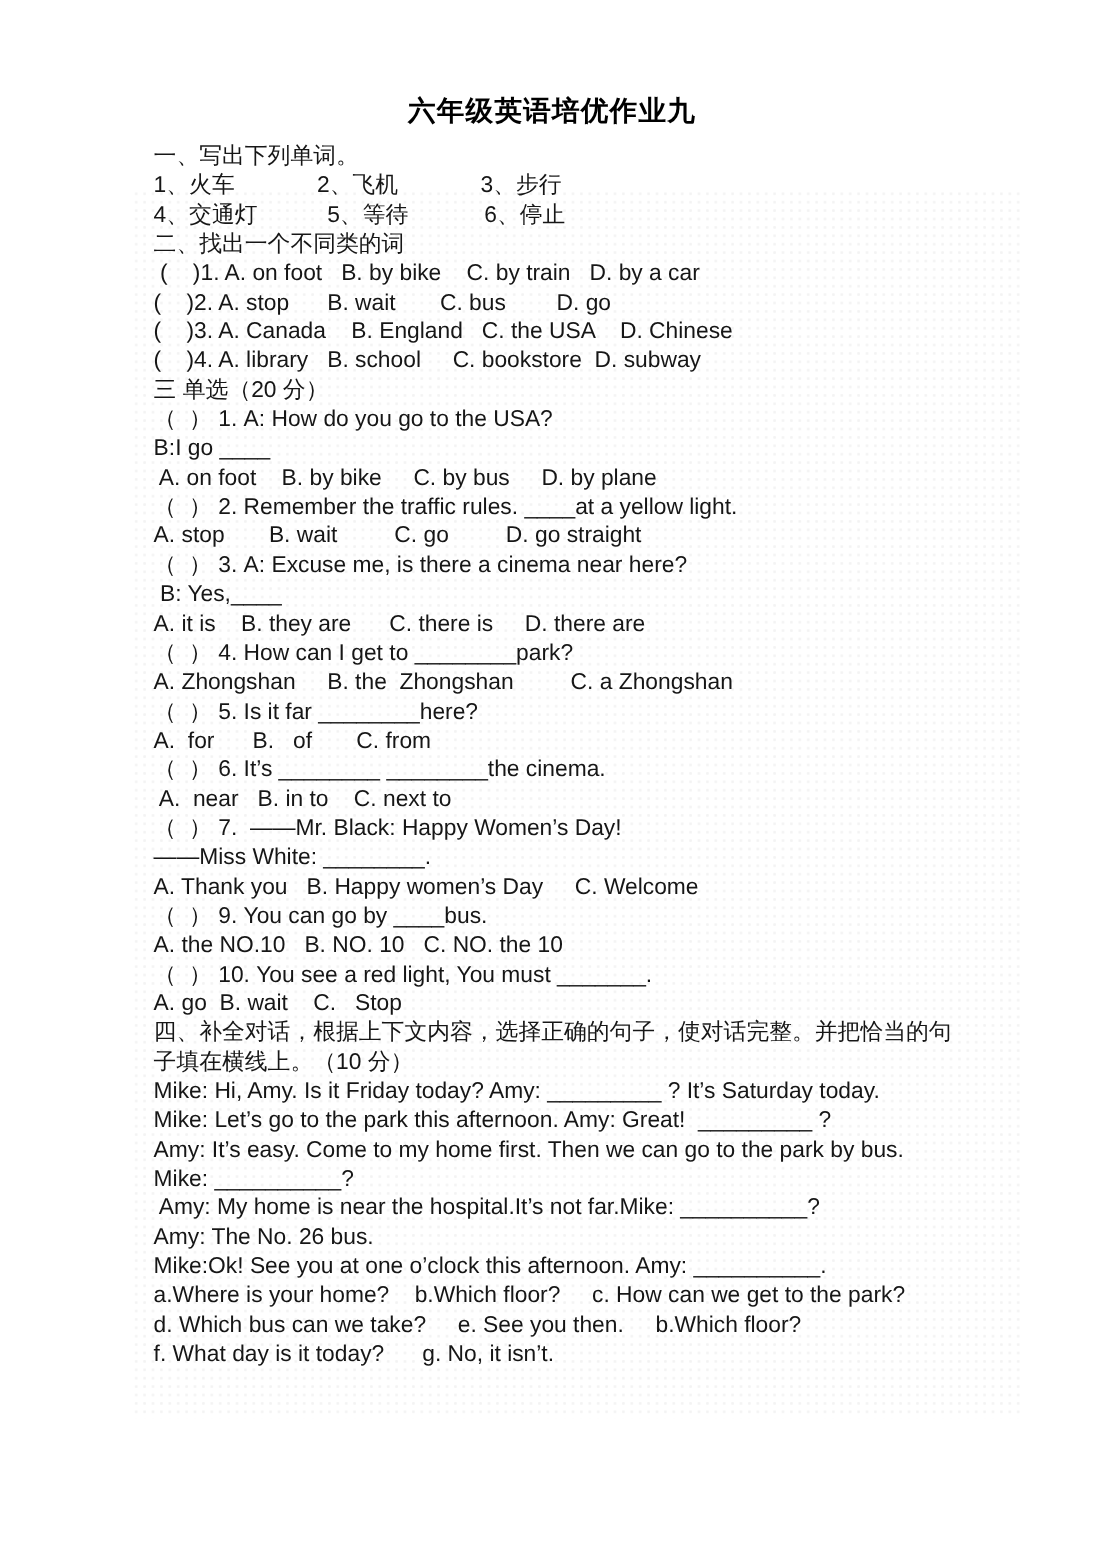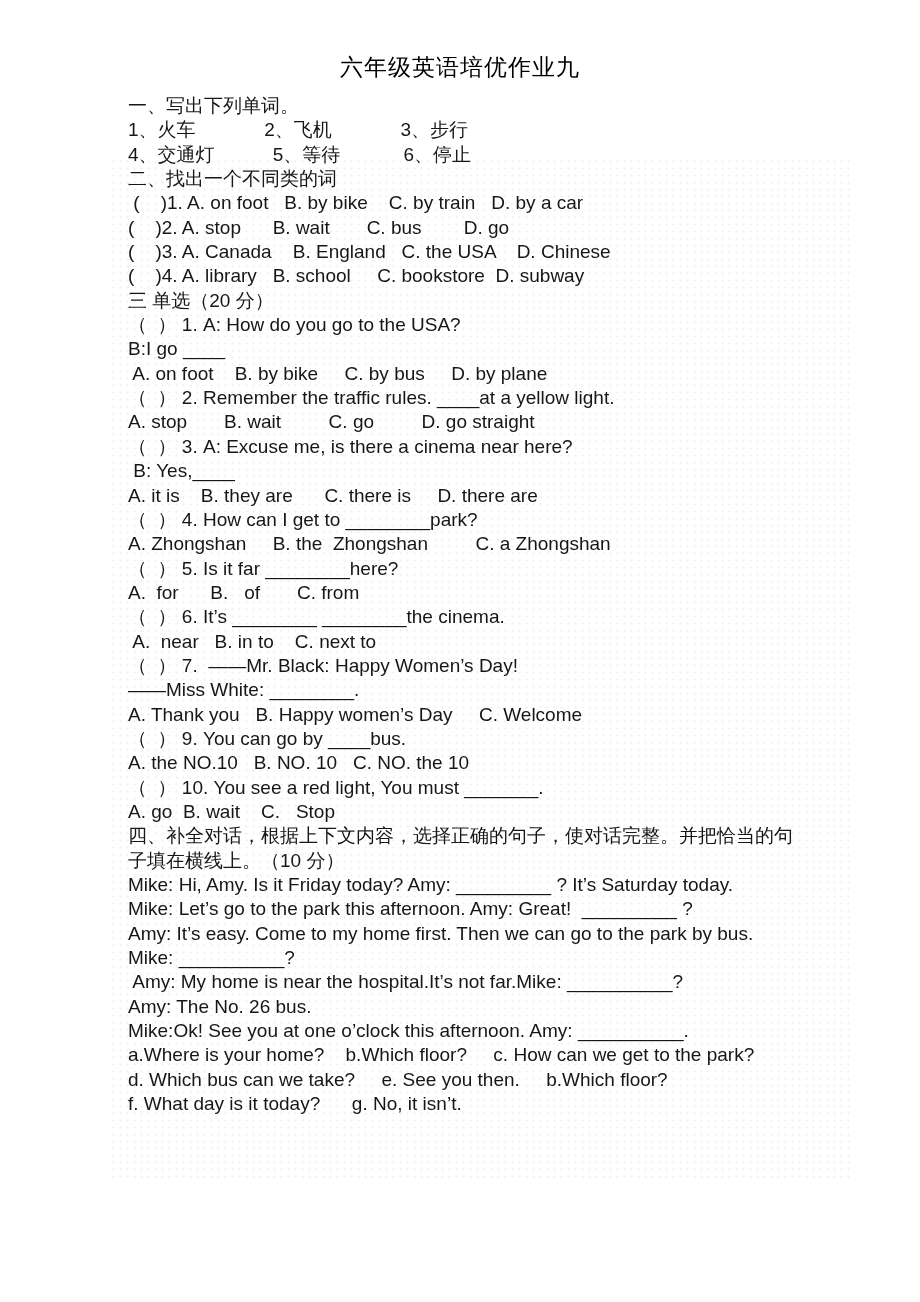--- a/index.html
+++ b/index.html
@@ -22,25 +22,25 @@
     position: absolute;
     left: 110px;
     top: 158px;
     right: 70px;
     bottom: 120px;
     background-image: radial-gradient(circle, rgba(60,60,60,0.06) 1px, transparent 1.3px);
     background-size: 7px 7px;
     pointer-events: none;
   }
   .title {
-    padding-top: 54px;
+    padding-top: 79px;
     text-align: center;
     font-size: 23px;
     line-height: 27px;
-    font-weight: 400;
+    font-weight: 700;
     color: #000000;
     letter-spacing: 1px;
   }
   .content {
     margin: 13px 60px 0 128px;
     font-size: 19px;
     line-height: 24.35px;
     white-space: pre;
   }
   .line {

